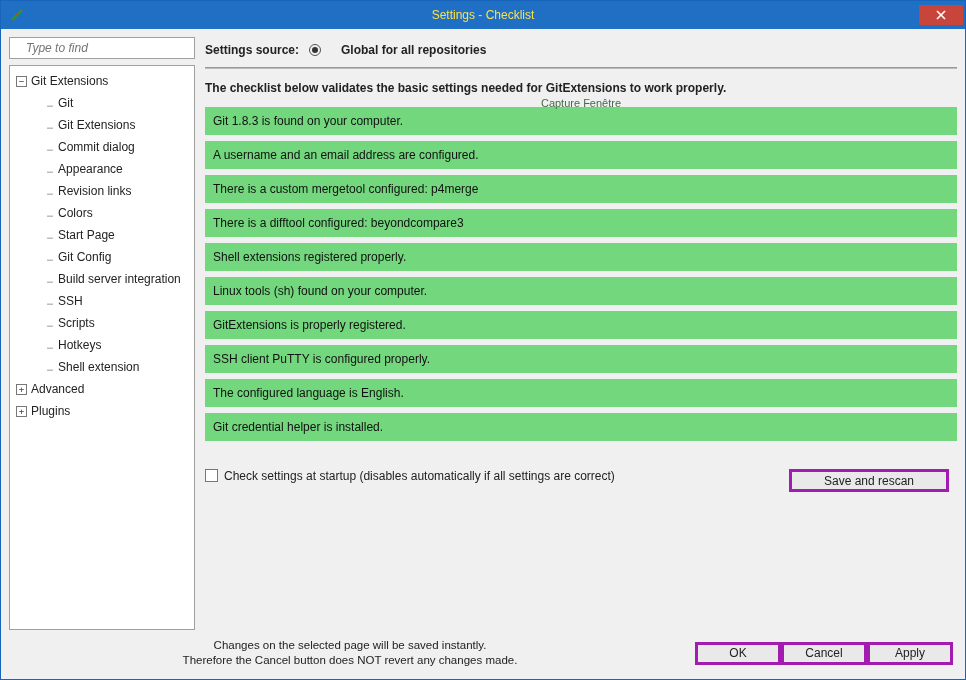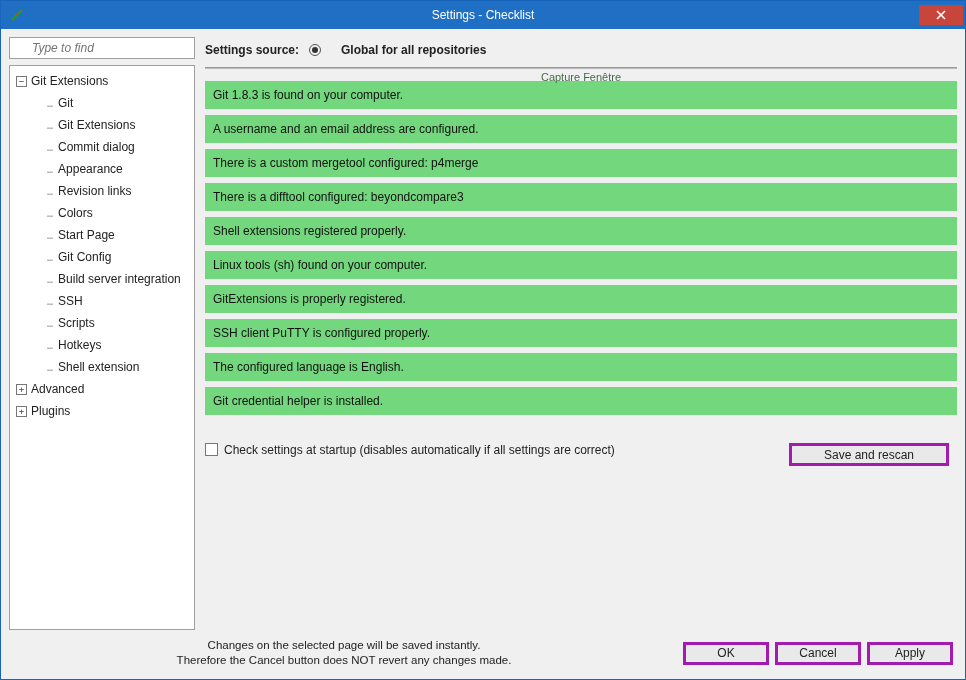--- a/index.html
+++ b/index.html
@@ -30,21 +30,21 @@
   .titlebar .app-icon {
     width: 16px; height: 16px;
     margin: 0 8px;
     display: flex; align-items: center; justify-content: center;
   }
   .titlebar .title-text {
     position: absolute;
     left: 0; right: 0;
     text-align: center;
     font-size: 12px;
-    color: #ffffff;
+    color: #fde047;
     pointer-events: none;
   }
   .titlebar .close-btn {
     margin-left: auto;
     width: 44px; height: 20px;
     background: #c8453c;
     color: #fff;
     display: flex; align-items: center; justify-content: center;
     font-family: Arial, sans-serif;
     font-size: 12px;
@@ -65,21 +65,21 @@
     min-height: 0;
   }
   .sidebar {
     width: 186px;
     display: flex;
     flex-direction: column;
   }
   .search-input {
     height: 22px;
     border: 1px solid #a0a0a0;
-    padding: 2px 22px;
+    padding: 2px 16px;
     font-family: inherit;
     font-size: 12px;
     background: #fff;
     color: #888;
     font-style: italic;
   }
   .tree {
     flex: 1;
     border: 1px solid #a0a0a0;
     background: #fff;
@@ -199,21 +199,20 @@
   }
   .footer .notes {
     flex: 1;
     text-align: center;
     font-size: 11.5px;
     line-height: 1.35;
     color: #222;
   }
   .footer .buttons {
     display: flex;
-    gap: 6px;
     align-items: flex-end;
   }
   .check-and-rescan-row {
     position: relative;
     display: flex;
     align-items: flex-start;
     margin-top: 22px;
   }
 </style>
 </head>
@@ -328,20 +327,21 @@
           <span class="label">Settings source:</span>
           <span class="radio-opt">
             <span class="radio">
                 <span class="dot"></span>
               </span>
             <span>Global for all repositories</span>
           </span>
         </div>
         <div class="hr"></div>
 
+        <div class="intro">The checklist below validates the basic settings needed for GitExtensions to work properly.</div>
 
         <div id="checks">
             <div class="check-row ghost-overlay" data-ghost="Capture Fenêtre">
               <span>Git 1.8.3 is found on your computer.</span>
             </div>
             <div class="check-row">
               <span>A username and an email address are configured.</span>
             </div>
             <div class="check-row">
               <span>There is a custom mergetool configured: p4merge</span>

